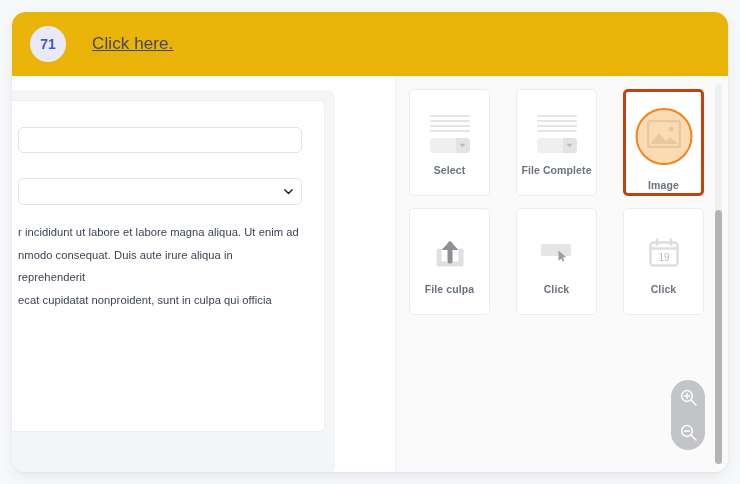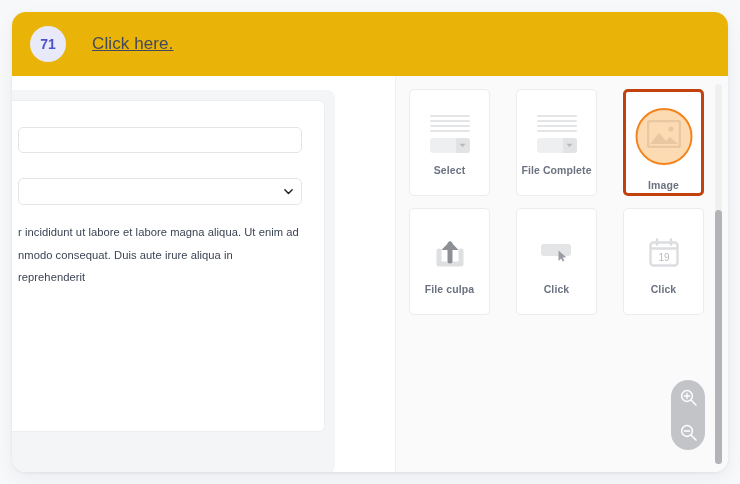--- a/index.html
+++ b/index.html
@@ -284,20 +284,21 @@
             <option></option>
           </select>
           <svg id="select-chevron-icon" viewBox="0 0 12 12">
             <path d="M2 4.2 L6 8.2 L10 4.2" fill="none" stroke="#1f2430" stroke-width="1.6" stroke-linecap="round" stroke-linejoin="round"></path>
           </svg>
         </div>
 
         <div id="canvas-paragraph">
           <div>r incididunt ut labore et labore magna aliqua. Ut enim ad</div>
           <div>nmodo consequat. Duis aute irure aliqua in reprehenderit</div>
+          <div>ecat cupidatat nonproident, sunt in culpa qui officia</div>
         </div>
 
       </div>
     </div>
 
     <div id="widget-sidebar">
 
       <div id="widget-grid">
 
         <div class="widget-card">

